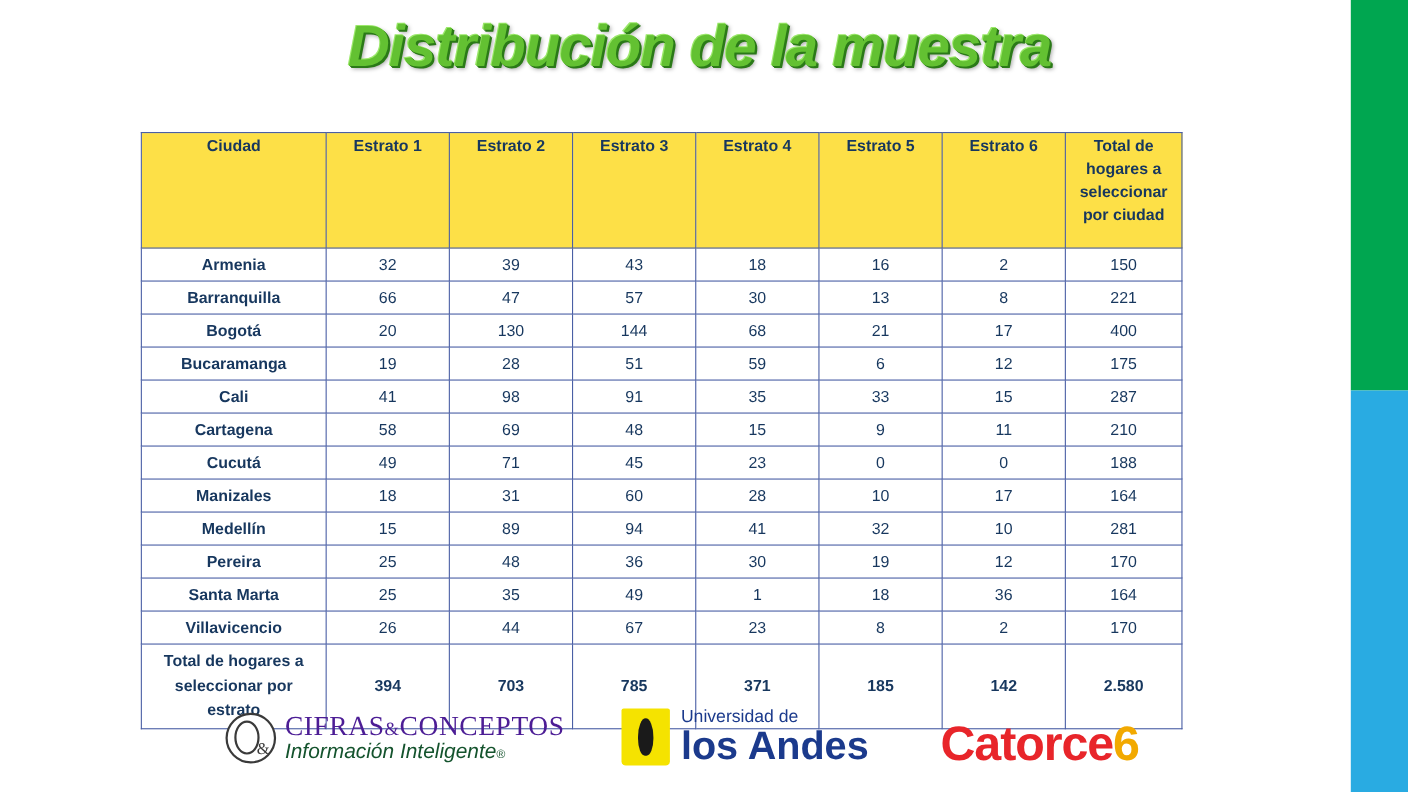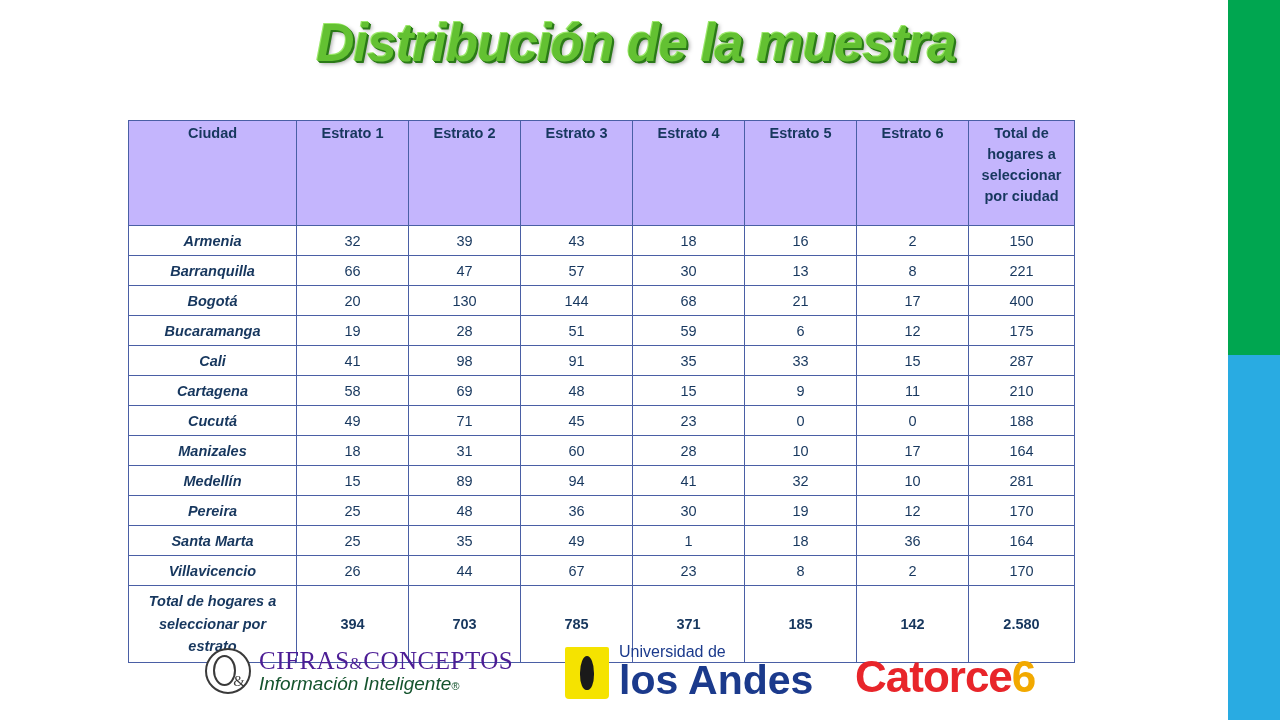--- a/index.html
+++ b/index.html
@@ -66,42 +66,41 @@
     border: 1px solid #4a5fa5;
   }
   table.dist th, table.dist td {
     border: 1px solid #4a5fa5;
     font-size: 14.5px;
     color: #17375e;
     text-align: center;
     padding: 2px 2px;
   }
   thead th {
-    background: #c4b5fd;
+    background: #fde047;
     color: #ffffff;
     font-weight: bold;
     vertical-align: top;
     padding-top: 9px;
     line-height: 1.45;
     height: 100px;
     border-color: #4f6bb0;
     border-bottom: 1px solid #33488a;
   }
   thead th.last-col {
     padding-left: 6px;
     padding-right: 6px;
   }
   tbody td {
     height: 25px;
     background: #ffffff;
     font-weight: normal;
   }
   tbody td.city {
     font-weight: bold;
-    font-style: italic;
   }
   tbody tr.total-row td {
     font-weight: bold;
     height: 72px;
     border-top: 1px solid #4a5fa5;
   }
   tbody tr.total-row td.city {
     line-height: 1.55;
     padding: 0 16px;
   }
@@ -194,21 +193,21 @@
     height: 34px;
     background: #1a1a1a;
     border-radius: 50% 50% 45% 45%;
   }
   .andes-text { line-height: 1.0; color: #1b3a8c; }
   .andes-line1 {
     font-size: 16px;
     font-family: "Liberation Sans", sans-serif;
   }
   .andes-line2 {
-    font-size: 41px;
+    font-size: 36px;
     font-weight: bold;
     font-family: "Liberation Sans", sans-serif;
   }
 
   .logo-catorce {
     position: absolute;
     left: 855px;
     top: 12px;
     font-size: 44px;
     font-weight: bold;

